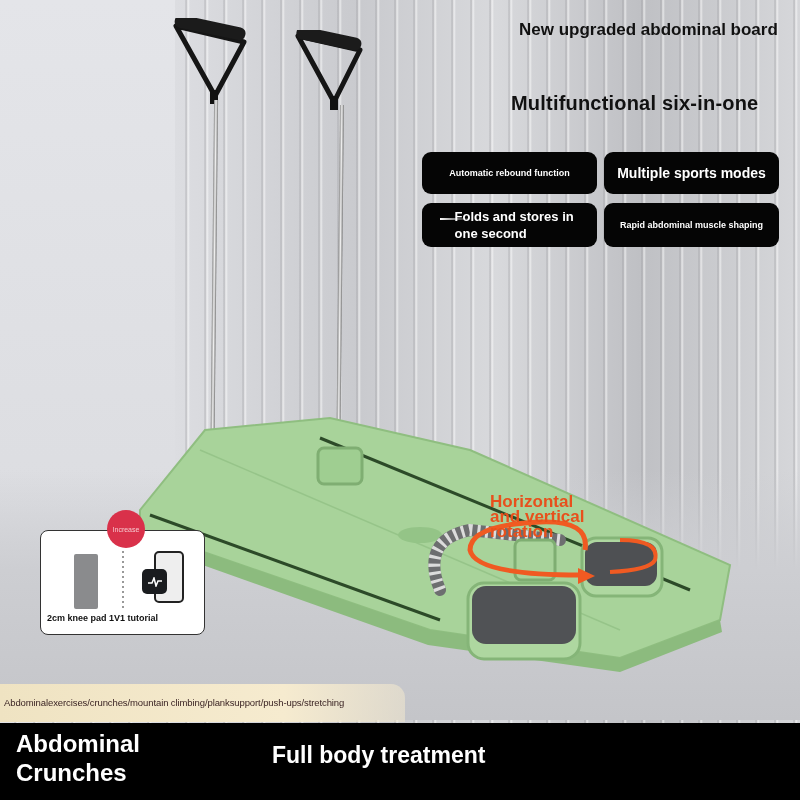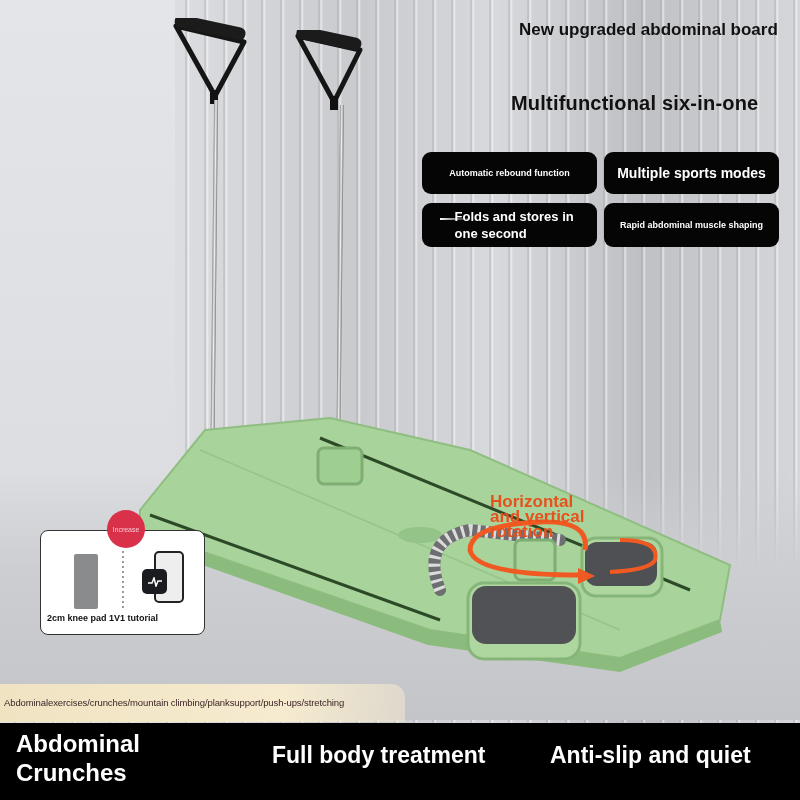--- a/index.html
+++ b/index.html
@@ -111,14 +111,13 @@
     <div class="kit-label">2cm knee pad 1V1 tutorial</div>
   </div>
   <div class="kit-badge">Increase</div>
 
   <div class="exband"></div>
   <div class="extext">Abdominalexercises/crunches/mountain climbing/planksupport/push-ups/stretching</div>
 
   <div class="bottom"></div>
   <div class="b-left" style="width:140px">Abdominal Crunches</div>
   <div class="b-mid">Full body treatment</div>
-  <div class="b-right">Anti-slip and quiet</div>
 </div>
 
 </body></html>

